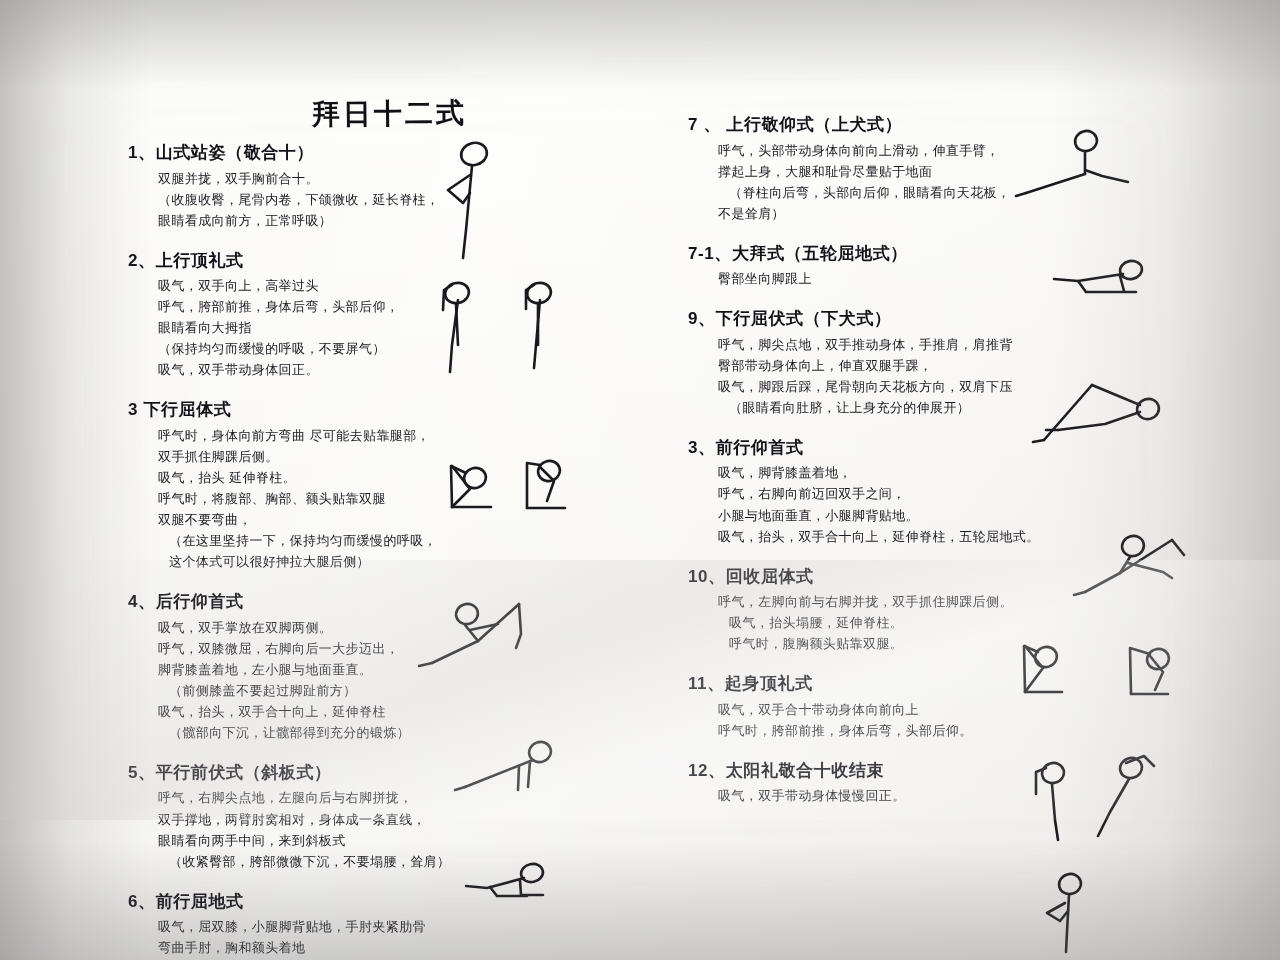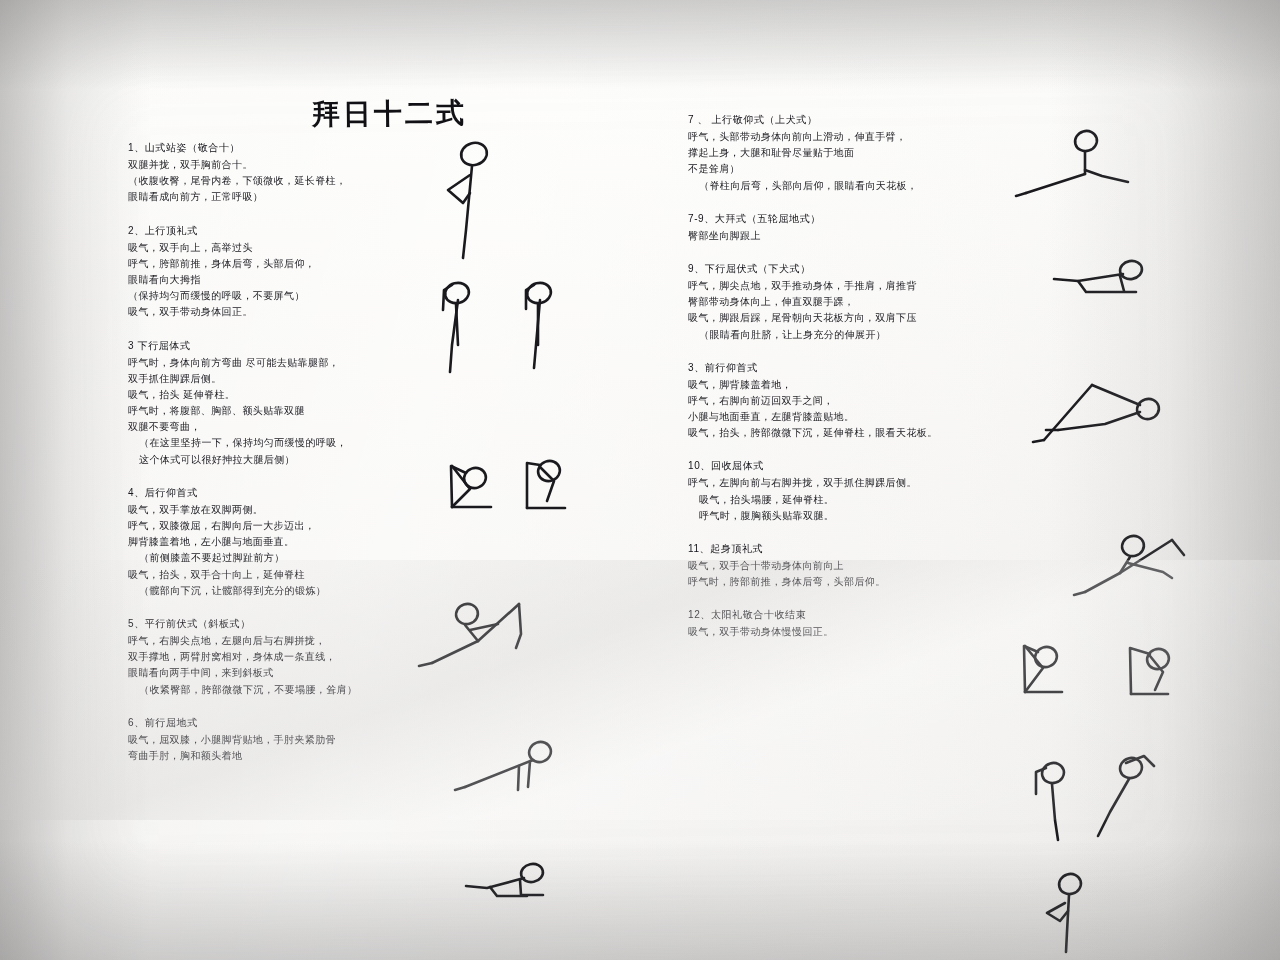--- a/index.html
+++ b/index.html
@@ -72,33 +72,34 @@
     letter-spacing: 3px;
     color: #111014;
     transform: rotate(-0.6deg);
   }
   .col { position: absolute; }
   #col-left { left: 116px; top: 140px; width: 420px; }
   #col-right { left: 676px; top: 112px; width: 420px; }
 
   .entry { margin-bottom: 17px; }
   .entry-title {
-    font-size: 10px;
-    font-weight: normal;
+    font-size: 17px;
+    font-weight: bold;
     color: #131218;
     line-height: 1.5;
     letter-spacing: 0.6px;
     margin-bottom: 2px;
   }
   .entry-line {
-    font-size: 10px;
+    font-size: 13px;
     line-height: 1.62;
     color: #1b1a20;
     letter-spacing: 0.4px;
     white-space: nowrap;
+    margin-left: 30px;
   }
   .entry-line.indent { padding-left: 11px; }
 
   
   #figures {
     position: absolute;
     left: 0; top: 0; width: 1280px; height: 960px;
     pointer-events: none;
   }
 </style>
@@ -156,40 +157,40 @@
           <div class="entry-title">6、前行屈地式</div>
           <div class="entry-line">吸气，屈双膝，小腿脚背贴地，手肘夹紧肋骨</div>
           <div class="entry-line">弯曲手肘，胸和额头着地</div>
         </div>
       </div>
     <div class="col" id="col-right">
         <div class="entry">
           <div class="entry-title">7 、 上行敬仰式（上犬式）</div>
           <div class="entry-line">呼气，头部带动身体向前向上滑动，伸直手臂，</div>
           <div class="entry-line">撑起上身，大腿和耻骨尽量贴于地面</div>
+          <div class="entry-line indent">（脊柱向后弯，头部向后仰，眼睛看向天花板，</div>
           <div class="entry-line">不是耸肩）</div>
-          <div class="entry-line indent">（脊柱向后弯，头部向后仰，眼睛看向天花板，</div>
-        </div>
-        <div class="entry">
-          <div class="entry-title">7-9、大拜式（五轮屈地式）</div>
+        </div>
+        <div class="entry">
+          <div class="entry-title">7-1、大拜式（五轮屈地式）</div>
           <div class="entry-line">臀部坐向脚跟上</div>
         </div>
         <div class="entry">
           <div class="entry-title">9、下行屈伏式（下犬式）</div>
           <div class="entry-line">呼气，脚尖点地，双手推动身体，手推肩，肩推背</div>
           <div class="entry-line">臀部带动身体向上，伸直双腿手踝，</div>
           <div class="entry-line">吸气，脚跟后踩，尾骨朝向天花板方向，双肩下压</div>
           <div class="entry-line indent">（眼睛看向肚脐，让上身充分的伸展开）</div>
         </div>
         <div class="entry">
           <div class="entry-title">3、前行仰首式</div>
           <div class="entry-line">吸气，脚背膝盖着地，</div>
           <div class="entry-line">呼气，右脚向前迈回双手之间，</div>
-          <div class="entry-line">小腿与地面垂直，左腿背膝盖贴地。</div>
-          <div class="entry-line">吸气，抬头，胯部微微下沉，延伸脊柱，眼看天花板。</div>
+          <div class="entry-line">小腿与地面垂直，小腿脚背贴地。</div>
+          <div class="entry-line">吸气，抬头，双手合十向上，延伸脊柱，五轮屈地式。</div>
         </div>
         <div class="entry">
           <div class="entry-title">10、回收屈体式</div>
           <div class="entry-line">呼气，左脚向前与右脚并拢，双手抓住脚踝后侧。</div>
           <div class="entry-line indent">吸气，抬头塌腰，延伸脊柱。</div>
           <div class="entry-line indent">呼气时，腹胸额头贴靠双腿。</div>
         </div>
         <div class="entry">
           <div class="entry-title">11、起身顶礼式</div>
           <div class="entry-line">吸气，双手合十带动身体向前向上</div>

